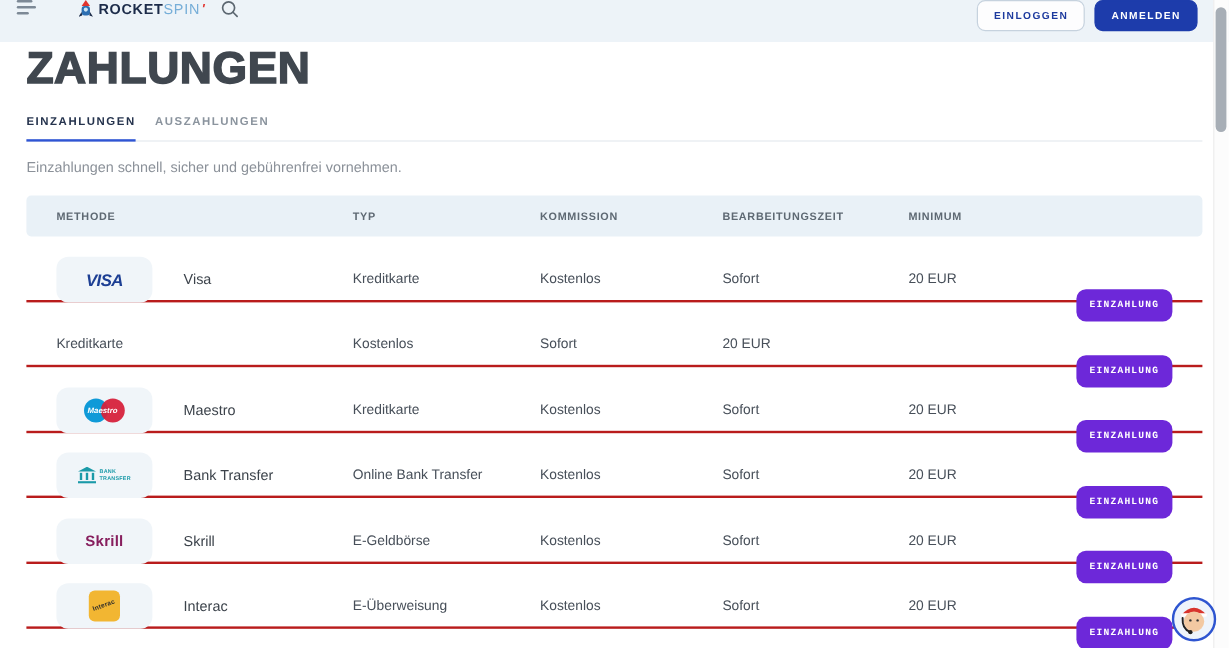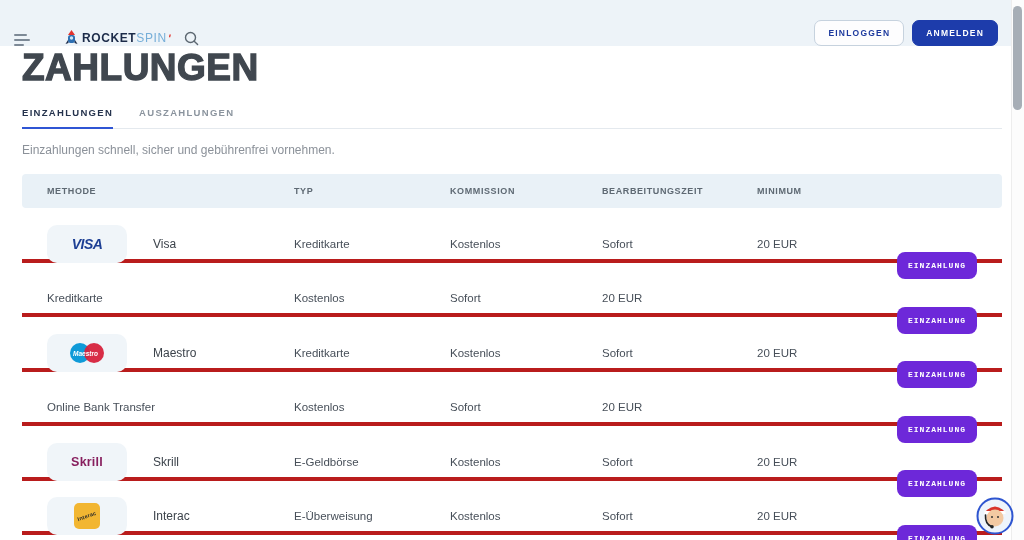--- a/index.html
+++ b/index.html
@@ -4,21 +4,21 @@
 <style>
   * { margin:0; padding:0; box-sizing:border-box; }
   html,body { width:1024px; height:540px; overflow:hidden; }
   body {
     font-family:"Liberation Sans", sans-serif;
     background:#ffffff; color:#3c434b; position:relative;
   }
 
   
   .navbar {
-    height:46px; background:#edf3f8; display:flex; align-items:flex-end;
+    height:35px; background:#edf3f8; display:flex; align-items:flex-start;
     padding:0 26px 0 14px;
   }
   .hamburger { width:18px; height:12px; display:flex; flex-direction:column; justify-content:space-between; background:none; border:none; cursor:pointer; align-items:flex-start; }
   .hamburger span { height:2px; background:#7d8996; border-radius:1px; display:block; }
   .hamburger span:nth-child(1){ width:13px; }
   .hamburger span:nth-child(2){ width:16px; }
   .hamburger span:nth-child(3){ width:10px; }
 
   .brand { display:flex; align-items:center; margin-left:32px; cursor:pointer; }
   .brand svg { margin-right:3px; }
@@ -46,42 +46,42 @@
     padding:7px 13px; cursor:pointer; font-family:"Liberation Sans", sans-serif;
   }
 
   
   .content { padding:0 22px; }
   .page-title {
     margin-top:3px; font-size:37px; line-height:1.0; font-weight:bold;
     color:#40474f; letter-spacing:.5px;
     -webkit-text-stroke:1.3px #40474f;
   }
-  .tabs { display:flex; gap:26px; margin-top:21px; border-bottom:1px solid #e4e9ee; }
+  .tabs { display:flex; gap:16px; margin-top:21px; border-bottom:1px solid #e4e9ee; }
   .tab {
     background:none; border:none; cursor:pointer; padding:0 0 9px 0;
     font-family:"Liberation Sans", sans-serif;
     font-size:9.5px; font-weight:bold; letter-spacing:1.3px; color:#8b949e;
     border-bottom:2px solid transparent; margin-bottom:-1px;
   }
   .tab.active { color:#25334d; border-bottom-color:#2f55d4; }
   .subtitle { margin-top:14px; font-size:12px; color:#8b9199; }
 
   
   .ptable { margin-top:17px; }
   .trow {
     display:grid;
     grid-template-columns:247px 156px 152px 155px 1fr 90px;
     align-items:center; padding:0 25px;
   }
   .thead {
     background:#e9f1f7; height:34px; border-radius:4px;
     font-size:9px; font-weight:bold; letter-spacing:.6px; color:#5e6973;
   }
-  .prow { height:54.5px; border-bottom:4px solid #b91c1c; font-size:11.5px; color:#474f59; }
+  .prow { height:54.5px; border-bottom:2px solid #b91c1c; font-size:11.5px; color:#474f59; }
   .method-cell { display:flex; align-items:center; }
   .logo-tile {
     width:80px; height:38px; background:#f0f5f9; border-radius:10px;
     display:flex; align-items:center; justify-content:center; margin-right:26px;
     overflow:hidden;
   }
   .method-name { font-size:12px; color:#3c434b; }
   .deposit-btn {
     grid-column:6; justify-self:end;
     background:#6d28d9; border:none; border-radius:8px; cursor:pointer;
@@ -201,20 +201,35 @@
             </span>
       <span class="method-name">Maestro</span>
     </div>
     <span>Kreditkarte</span>
     <span>Kostenlos</span>
     <span>Sofort</span>
     <span>20 EUR</span>
     <button class="deposit-btn">EINZAHLUNG</button>
   </div>
         <div class="trow prow">
+    <div class="method-cell">
+      <span class="logo-tile">
+              <span class="bt">
+                <svg width="15" height="14" viewBox="0 0 15 14">
+                  <path d="M7.5 0 L15 4 L0 4 Z" fill="#1a9aa8"></path>
+                  <rect x="1.5" y="5" width="2" height="6" fill="#1a9aa8"></rect>
+                  <rect x="6.5" y="5" width="2" height="6" fill="#1a9aa8"></rect>
+                  <rect x="11.5" y="5" width="2" height="6" fill="#1a9aa8"></rect>
+                  <rect x="0" y="12" width="15" height="2" fill="#1a9aa8"></rect>
+                </svg>
+                <span class="bt-text">BANK<br>TRANSFER</span>
+              </span>
+            </span>
+      <span class="method-name">Bank Transfer</span>
+    </div>
     <span>Online Bank Transfer</span>
     <span>Kostenlos</span>
     <span>Sofort</span>
     <span>20 EUR</span>
     <button class="deposit-btn">EINZAHLUNG</button>
   </div>
         <div class="trow prow">
     <div class="method-cell">
       <span class="logo-tile">
               <span class="logo-skrill">Skrill</span>

